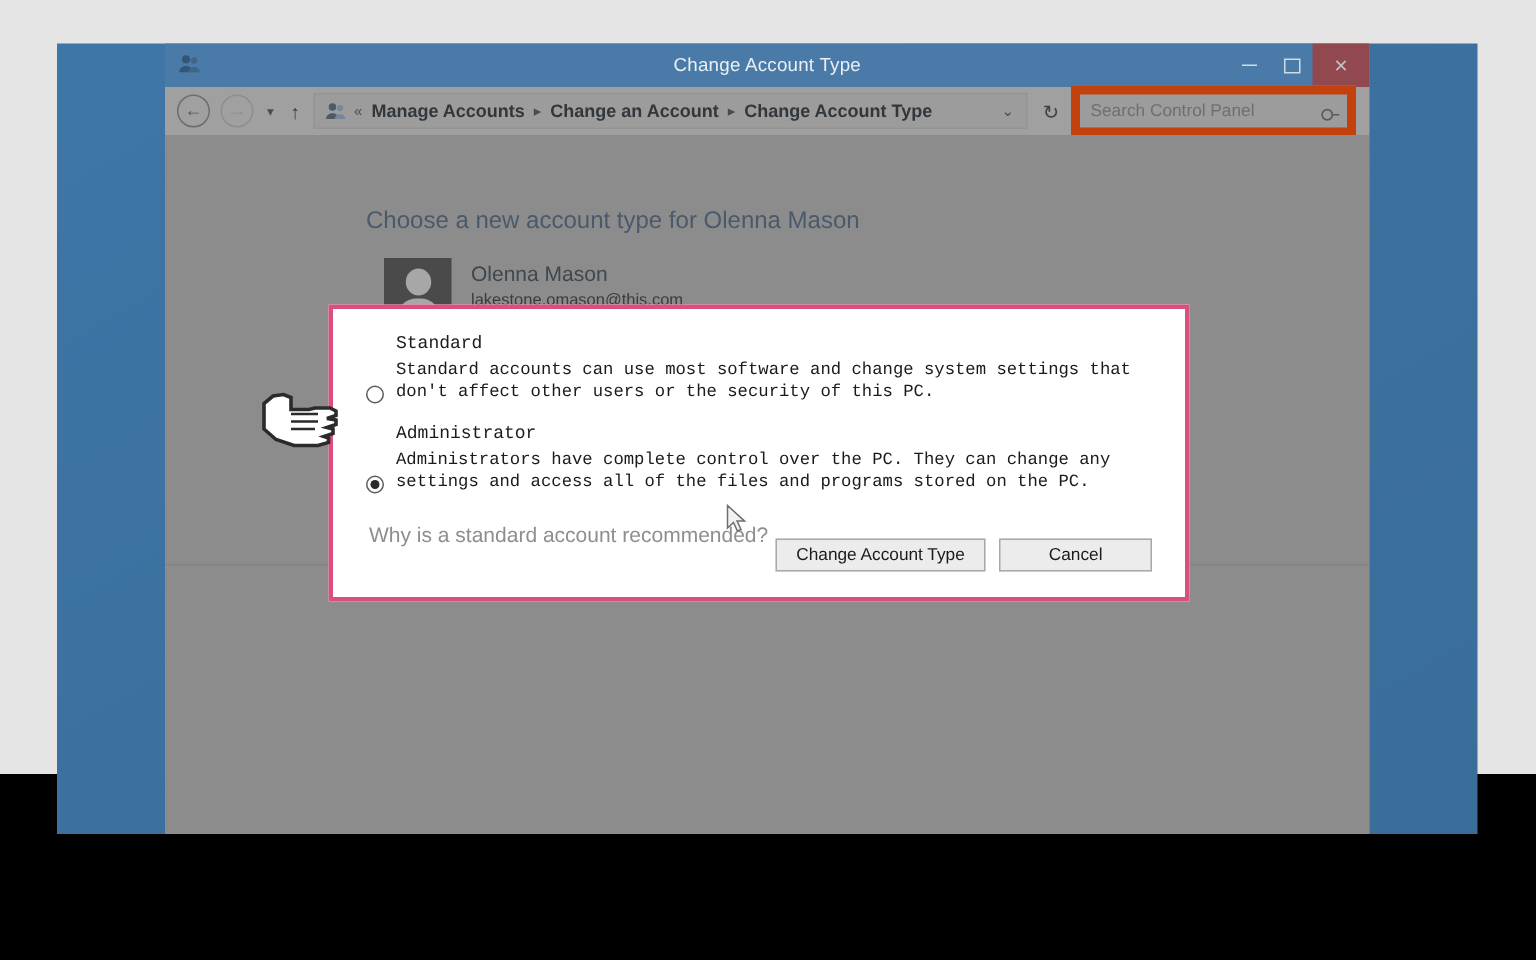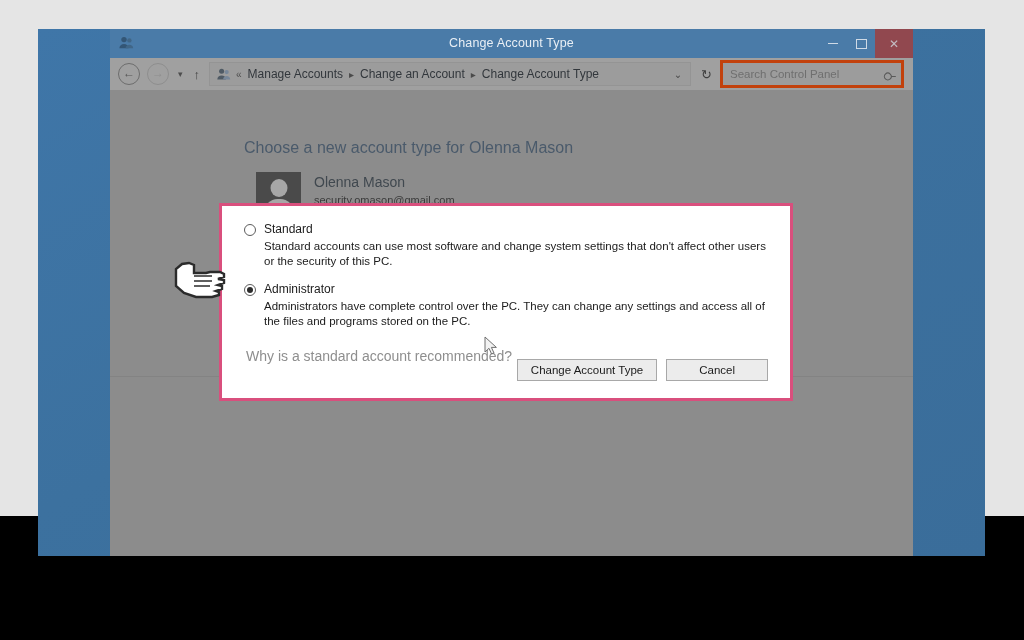--- a/index.html
+++ b/index.html
@@ -156,20 +156,21 @@
     font-size: 10px;
     color: #4f4f4f;
     flex: none;
   }
   .crumb {
     margin-left: 6px;
     font-size: 12px;
     color: #32373c;
     white-space: nowrap;
     flex: none;
+    font-weight: bold;
   }
   .crumb-sep {
     margin-left: 6px;
     font-size: 10px;
     color: #4a4a4a;
     flex: none;
   }
   .crumb-spacer { flex: 1 1 auto; }
   .crumb-v {
     font-size: 10px;
@@ -182,21 +183,21 @@
     margin-right: 8px;
     font-size: 13px;
     color: #3f3f3f;
     flex: none;
   }
   .searchbox {
     width: 178px;
     height: 22px;
     flex: none;
     background: #9c9c9c;
-    border: 3px solid #c2410c;
+    border: 6px solid #c2410c;
     display: flex;
     align-items: center;
     margin-right: 9px;
   }
   .search-text {
     flex: 1 1 auto;
     font-size: 11.5px;
     color: #6f6f6f;
     padding-left: 7px;
     white-space: nowrap;
@@ -296,21 +297,22 @@
     background: #ffffff;
     box-sizing: border-box;
   }
   .dialog-inner {
     position: absolute;
     inset: 0;
     padding: 16px 22px 0 22px;
   }
   .opt {
     display: flex;
-    align-items: flex-start;
+    align-items: flex-end;
+    font-family: Liberation Mono, monospace;
   }
   .opt + .opt { margin-top: 13px; }
   .radio {
     flex: none;
     width: 12px;
     height: 12px;
     border-radius: 50%;
     border: 1.3px solid #5c5c5c;
     background: #ffffff;
     margin-top: 2px;
@@ -446,21 +448,21 @@
     <div class="body">
       <div class="page-title">Choose a new account type for Olenna Mason</div>
 
       <div class="account-row">
         <div class="avatar">
           <span class="head"></span>
           <span class="torso"></span>
         </div>
         <div class="account-info">
           <div class="account-name">Olenna Mason</div>
-          <div class="account-email">security.omason@gmail.com</div>
+          <div class="account-email">lakestone.omason@this.com</div>
           <div class="account-status">Password protected</div>
         </div>
       </div>
 
       <div class="divider"></div>
     </div>
 
   </div>
 
   <div class="dialog-outline">

